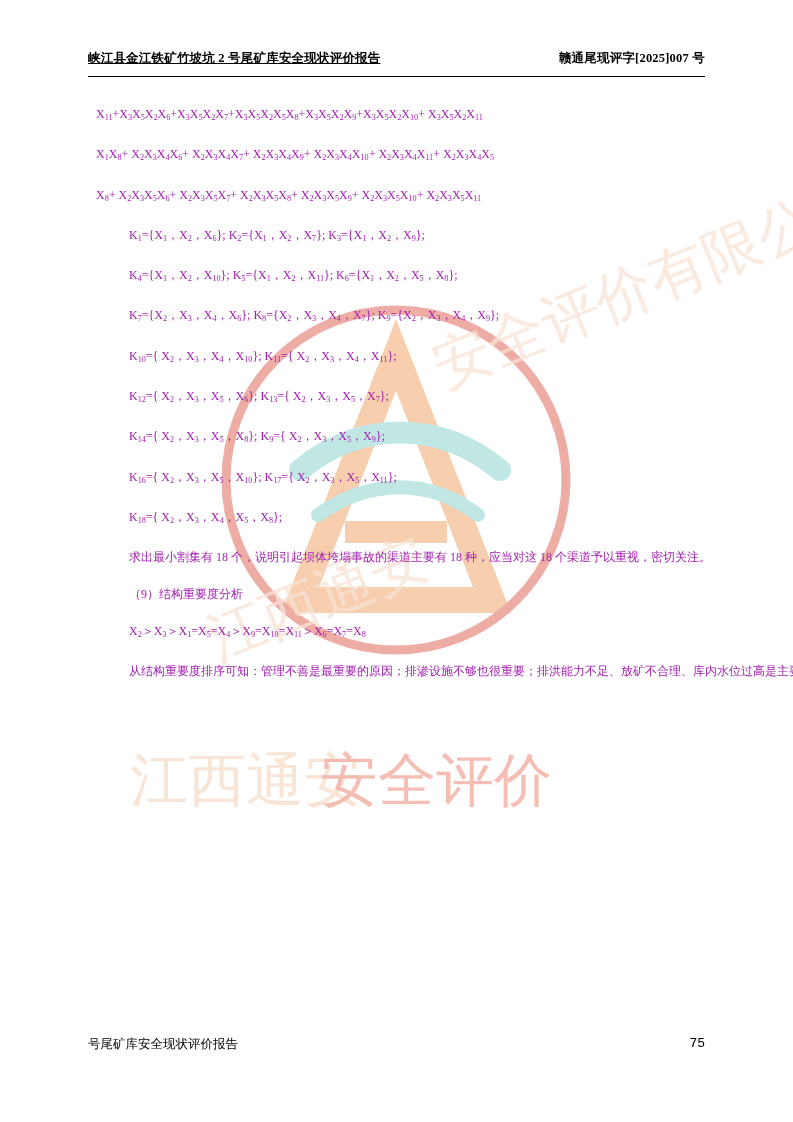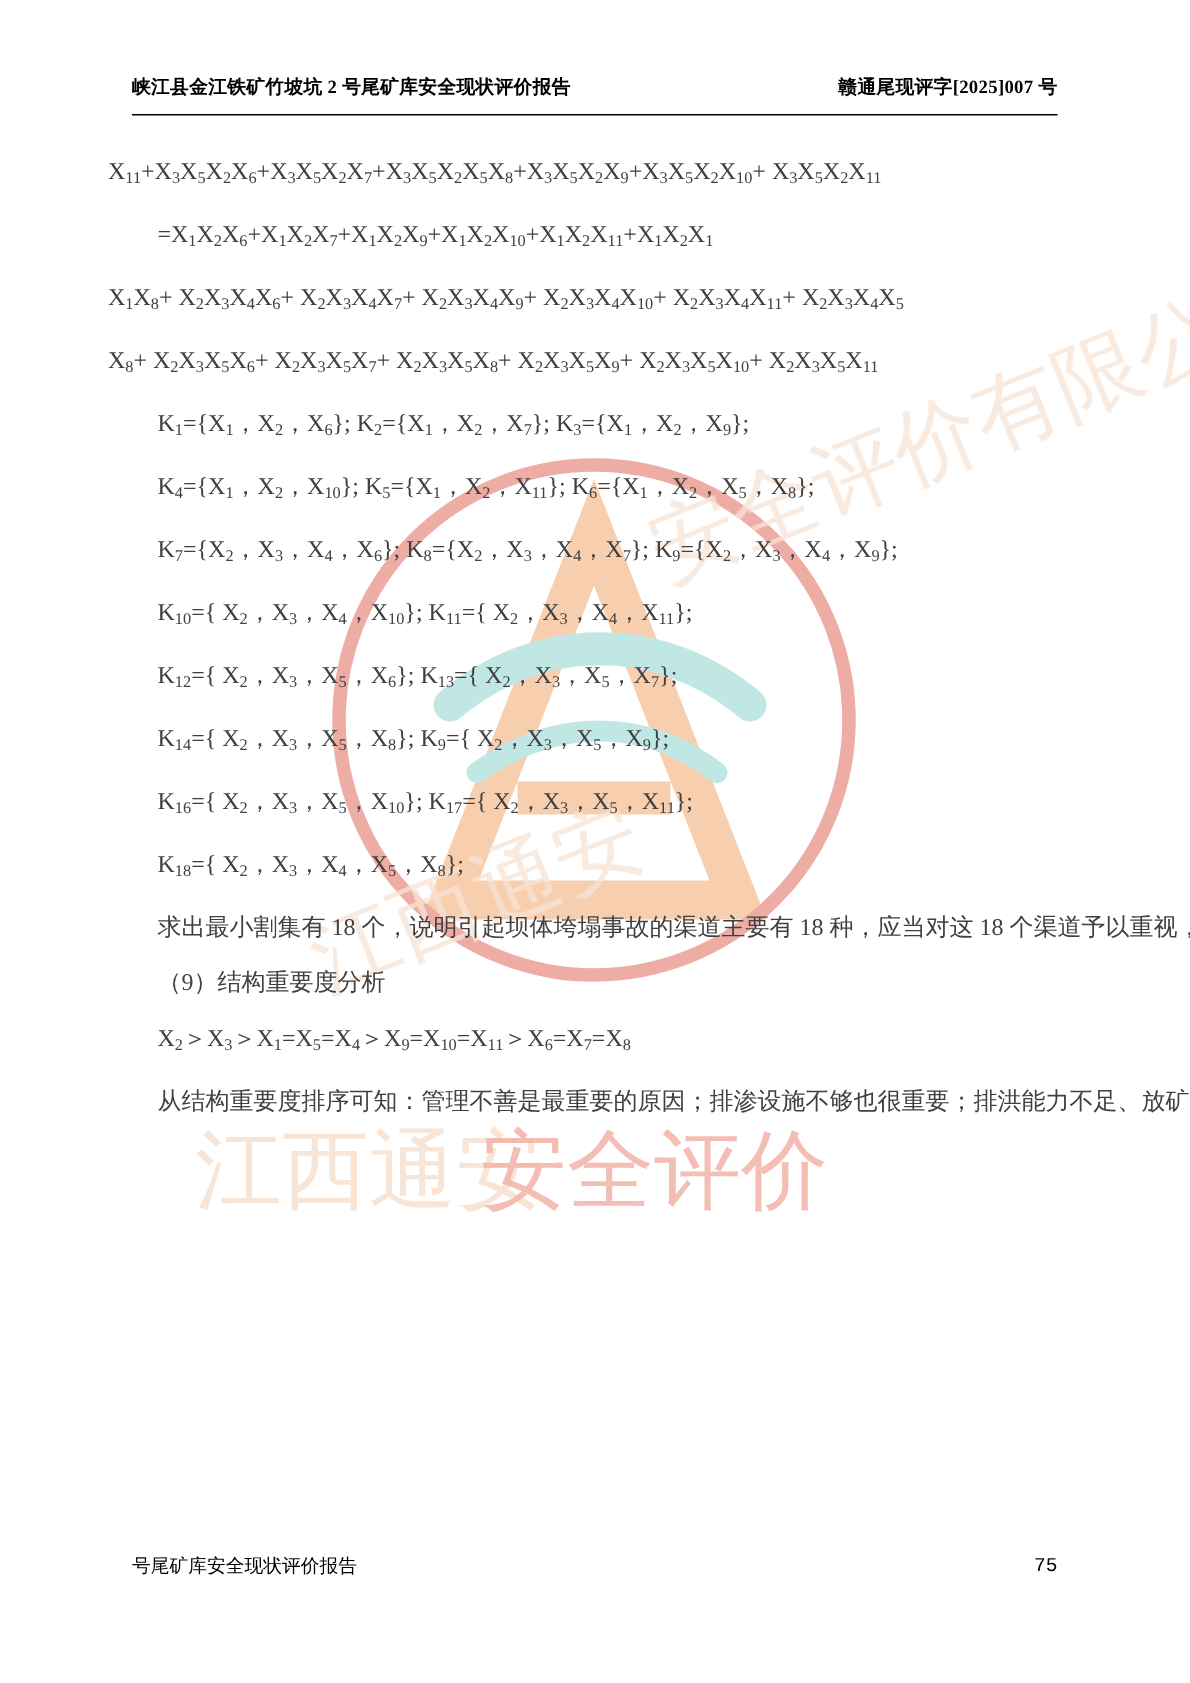--- a/index.html
+++ b/index.html
@@ -39,40 +39,40 @@
     width: 617px;
     display: flex;
     justify-content: space-between;
     align-items: flex-end;
     font-family: "Liberation Sans", sans-serif;
     font-size: 12.5px;
     font-weight: bold;
     color: #000000;
     z-index: 2;
   }
-  .header-left { letter-spacing: 0.2px; }
+  .header-left { letter-spacing: 0.2px; text-decoration: underline; }
   .header-right { letter-spacing: 0.2px; }
   .header-rule {
     position: absolute;
     left: 88px;
     top: 76px;
     width: 617px;
     border-bottom: 1.2px solid #000000;
     z-index: 2;
   }
 
   
   .content {
     position: absolute;
-    left: 72px;
+    left: 96px;
     top: 96px;
     width: 617px;
     z-index: 2;
-    color: #404040;
-    font-size: 16px;
+    color: #a21caf;
+    font-size: 12px;
     line-height: 37px;
   }
   .content p {
     margin: 0;
     white-space: nowrap;
   }
   .indent { text-indent: 33px; }
   .indent2 { padding-left: 33px; }
   .wrap { white-space: normal; }
   sub {
@@ -141,23 +141,20 @@
     <div class="header-left cjk">峡江县金江铁矿竹坡坑 2 号尾矿库安全现状评价报告</div>
     <div class="header-right cjk">赣通尾现评字[2025]007 号</div>
   </div>
   <div class="header-rule"></div>
 
   <div class="content">
 
     <p>
       X<sub>11</sub>+X<sub>3</sub>X<sub>5</sub>X<sub>2</sub>X<sub>6</sub>+X<sub>3</sub>X<sub>5</sub>X<sub>2</sub>X<sub>7</sub>+X<sub>3</sub>X<sub>5</sub>X<sub>2</sub>X<sub>5</sub>X<sub>8</sub>+X<sub>3</sub>X<sub>5</sub>X<sub>2</sub>X<sub>9</sub>+X<sub>3</sub>X<sub>5</sub>X<sub>2</sub>X<sub>10</sub>+ X<sub>3</sub>X<sub>5</sub>X<sub>2</sub>X<sub>11</sub>
     </p>
-    <p class="indent2">
-      =X<sub>1</sub>X<sub>2</sub>X<sub>6</sub>+X<sub>1</sub>X<sub>2</sub>X<sub>7</sub>+X<sub>1</sub>X<sub>2</sub>X<sub>9</sub>+X<sub>1</sub>X<sub>2</sub>X<sub>10</sub>+X<sub>1</sub>X<sub>2</sub>X<sub>11</sub>+X<sub>1</sub>X<sub>2</sub>X<sub>1</sub>
-    </p>
     <p>
       X<sub>1</sub>X<sub>8</sub>+ X<sub>2</sub>X<sub>3</sub>X<sub>4</sub>X<sub>6</sub>+ X<sub>2</sub>X<sub>3</sub>X<sub>4</sub>X<sub>7</sub>+ X<sub>2</sub>X<sub>3</sub>X<sub>4</sub>X<sub>9</sub>+ X<sub>2</sub>X<sub>3</sub>X<sub>4</sub>X<sub>10</sub>+ X<sub>2</sub>X<sub>3</sub>X<sub>4</sub>X<sub>11</sub>+ X<sub>2</sub>X<sub>3</sub>X<sub>4</sub>X<sub>5</sub>
     </p>
     <p>
       X<sub>8</sub>+ X<sub>2</sub>X<sub>3</sub>X<sub>5</sub>X<sub>6</sub>+ X<sub>2</sub>X<sub>3</sub>X<sub>5</sub>X<sub>7</sub>+ X<sub>2</sub>X<sub>3</sub>X<sub>5</sub>X<sub>8</sub>+ X<sub>2</sub>X<sub>3</sub>X<sub>5</sub>X<sub>9</sub>+ X<sub>2</sub>X<sub>3</sub>X<sub>5</sub>X<sub>10</sub>+ X<sub>2</sub>X<sub>3</sub>X<sub>5</sub>X<sub>11</sub>
     </p>
 
 
     <p class="indent2">
       K<sub>1</sub>={X<sub>1</sub>，X<sub>2</sub>，X<sub>6</sub>}; K<sub>2</sub>={X<sub>1</sub>，X<sub>2</sub>，X<sub>7</sub>}; K<sub>3</sub>={X<sub>1</sub>，X<sub>2</sub>，X<sub>9</sub>};

